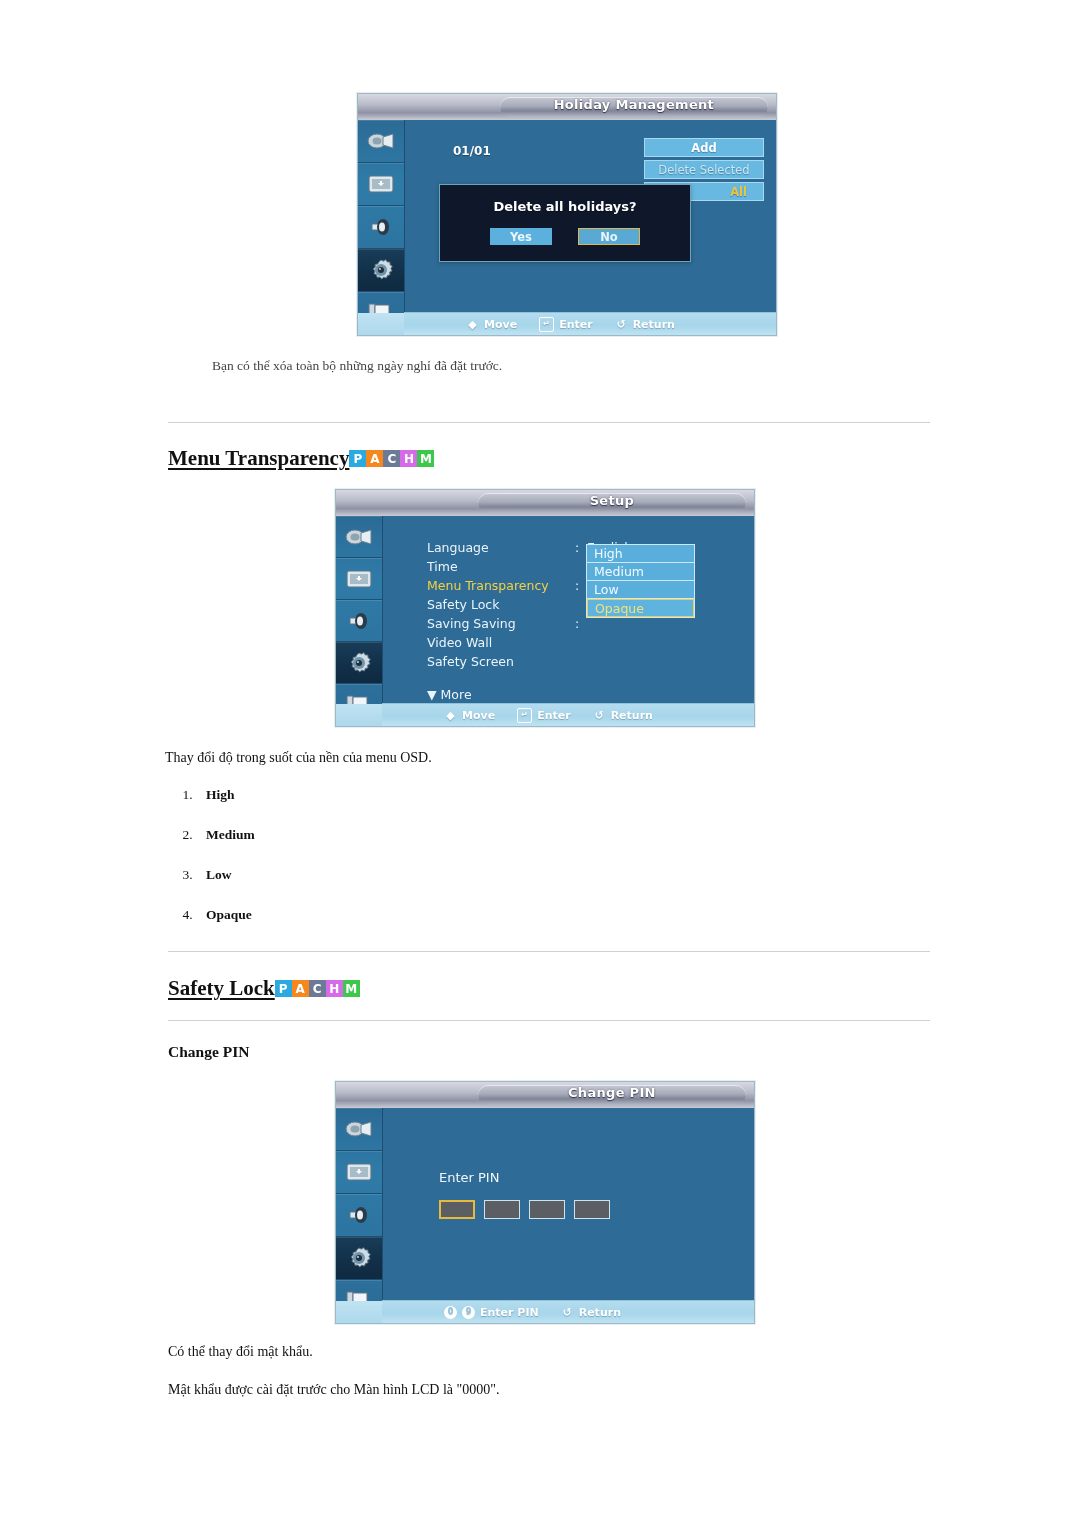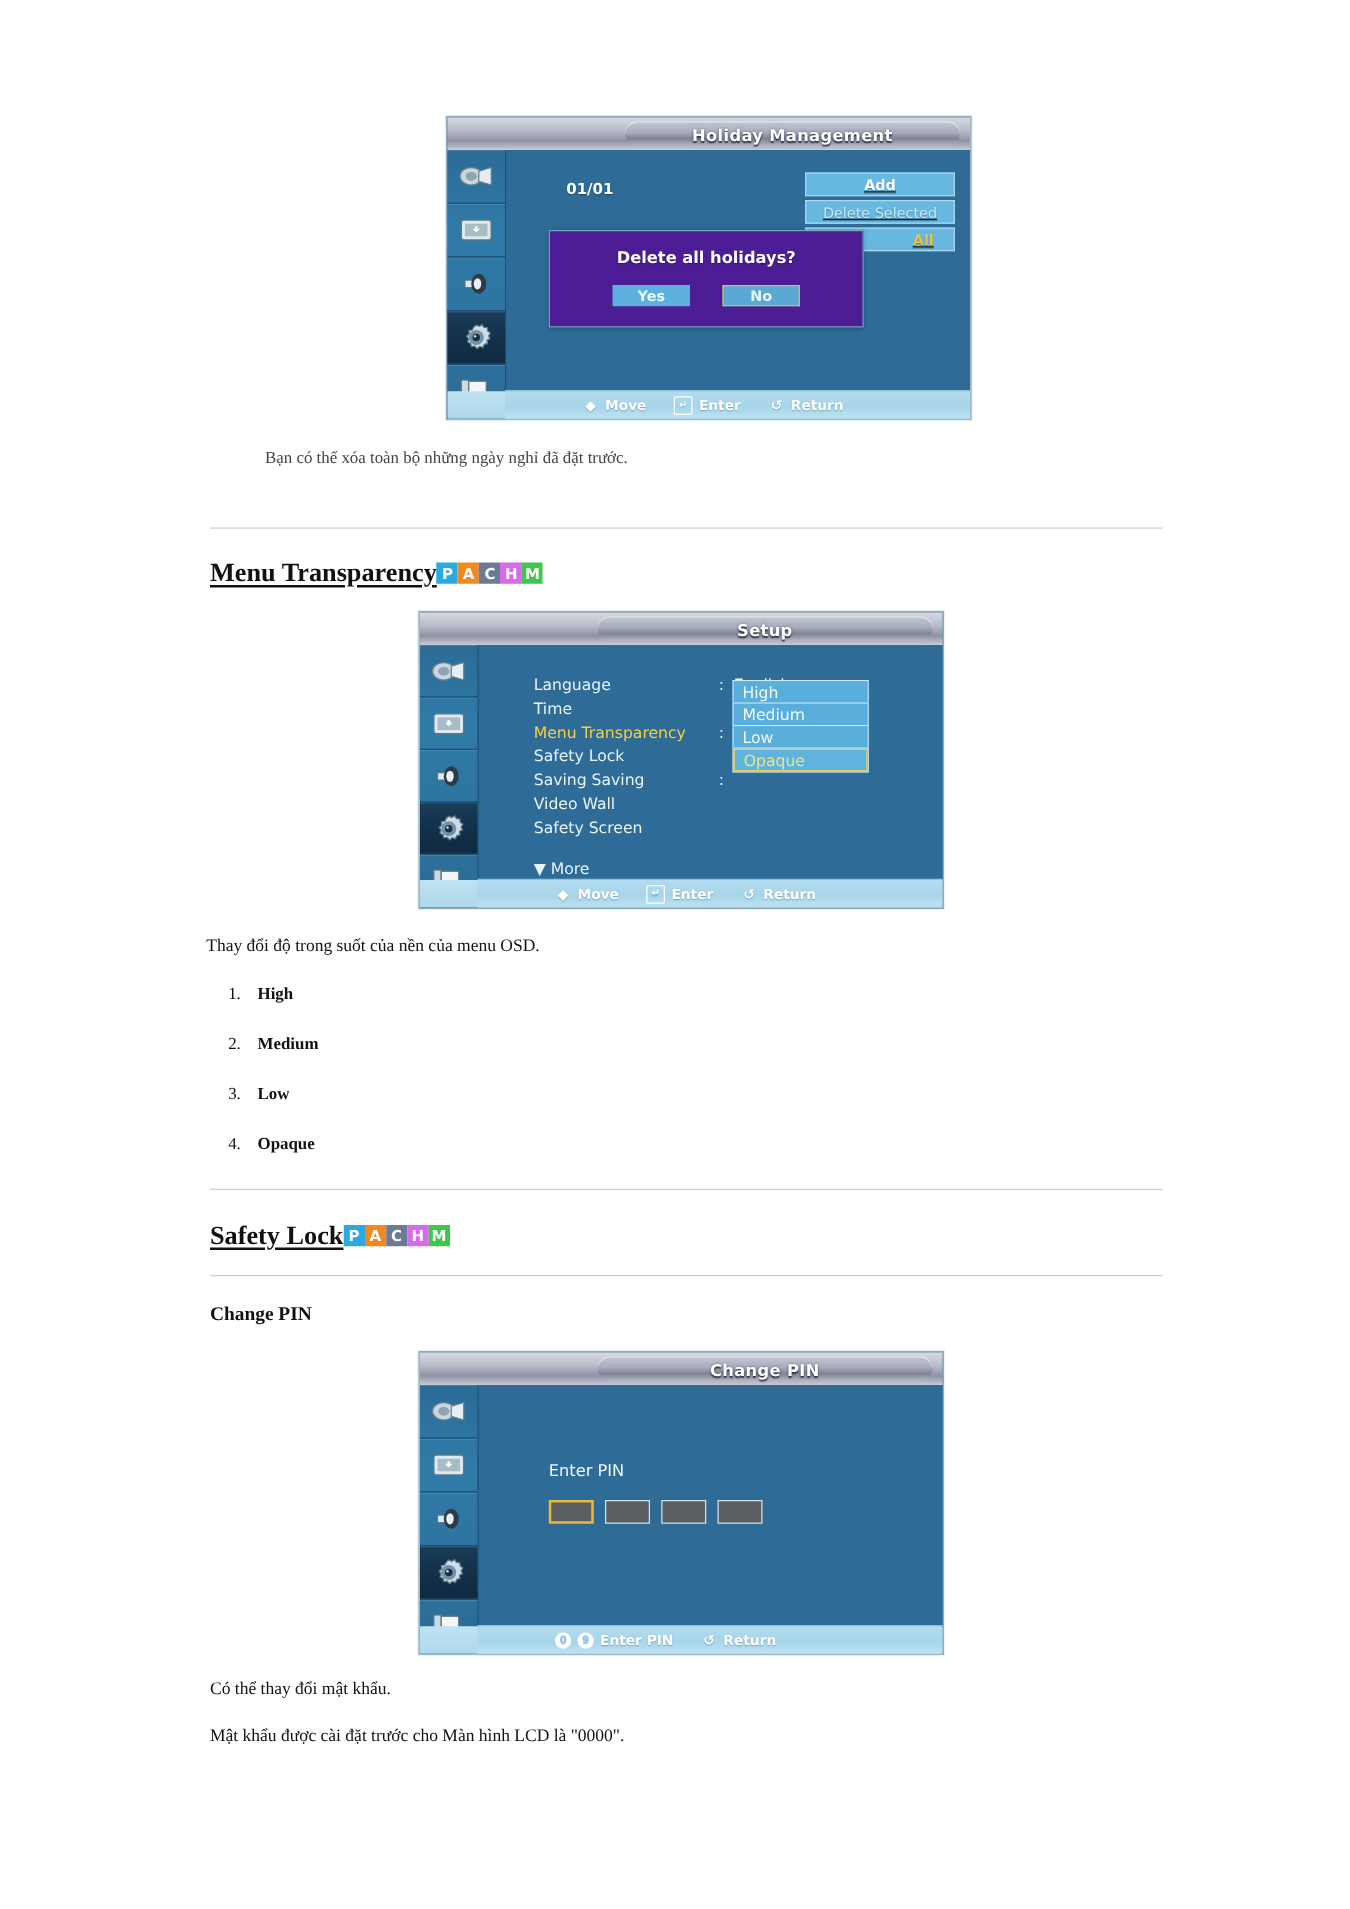--- a/index.html
+++ b/index.html
@@ -40,21 +40,21 @@
   .osd-title-pill {
     position: absolute;
     left: 34%;
     right: 2%;
     top: 3px;
     bottom: 3px;
     border-radius: 11px;
     background: linear-gradient(180deg,#c6c9d4 0%, #a7abba 45%, #7e8396 70%, #b6bac6 100%);
     box-shadow: inset 0 1px 0 rgba(255,255,255,.6);
     display: flex;
-    align-items: flex-end;
+    align-items: flex-start;
     justify-content: center;
   }
   .osd-title-text {
     font-family: "DejaVu Sans", sans-serif;
     font-size: 13px;
     font-weight: bold;
     color: #ffffff;
     letter-spacing: .3px;
     text-shadow: 0 1px 1px rgba(40,40,60,.85), 0 0 2px rgba(60,60,80,.6);
     white-space: nowrap;
@@ -201,21 +201,20 @@
     font-size: 12px;
     font-weight: bold;
     color: #ffffff;
     text-shadow: 0 1px 1px rgba(0,0,0,.35);
   }
   .hm-btns {
     position: absolute;
     right: 12px;
     top: 18px;
     width: 120px;
-    text-decoration: underline;
   }
   .hm-btn {
     height: 19px;
     line-height: 19px;
     text-align: center;
     background: #67b9e2;
     border: 1px solid #a9d8ef;
     font-family: "DejaVu Sans", sans-serif;
     font-size: 11.5px;
     font-weight: bold;
@@ -226,21 +225,21 @@
     text-shadow: 0 1px 1px rgba(30,80,110,.5);
   }
   .hm-btn.dim { color: #cfe6f3; font-weight: normal; }
   .hm-btn.gold { color: #f0c33c; text-align: right; padding-right: 16px; }
   .hm-dialog {
     position: absolute;
     left: 34px;
     top: 64px;
     width: 250px;
     height: 76px;
-    background: #4c1d95;
+    background: #0f172a;
     border: 1px solid #6fa2bb;
     box-shadow: 0 1px 4px rgba(0,0,0,.25);
   }
   .hm-dialog-text {
     text-align: center;
     margin-top: 14px;
     font-family: "DejaVu Sans", sans-serif;
     font-size: 13px;
     font-weight: bold;
     color: #ffffff;

